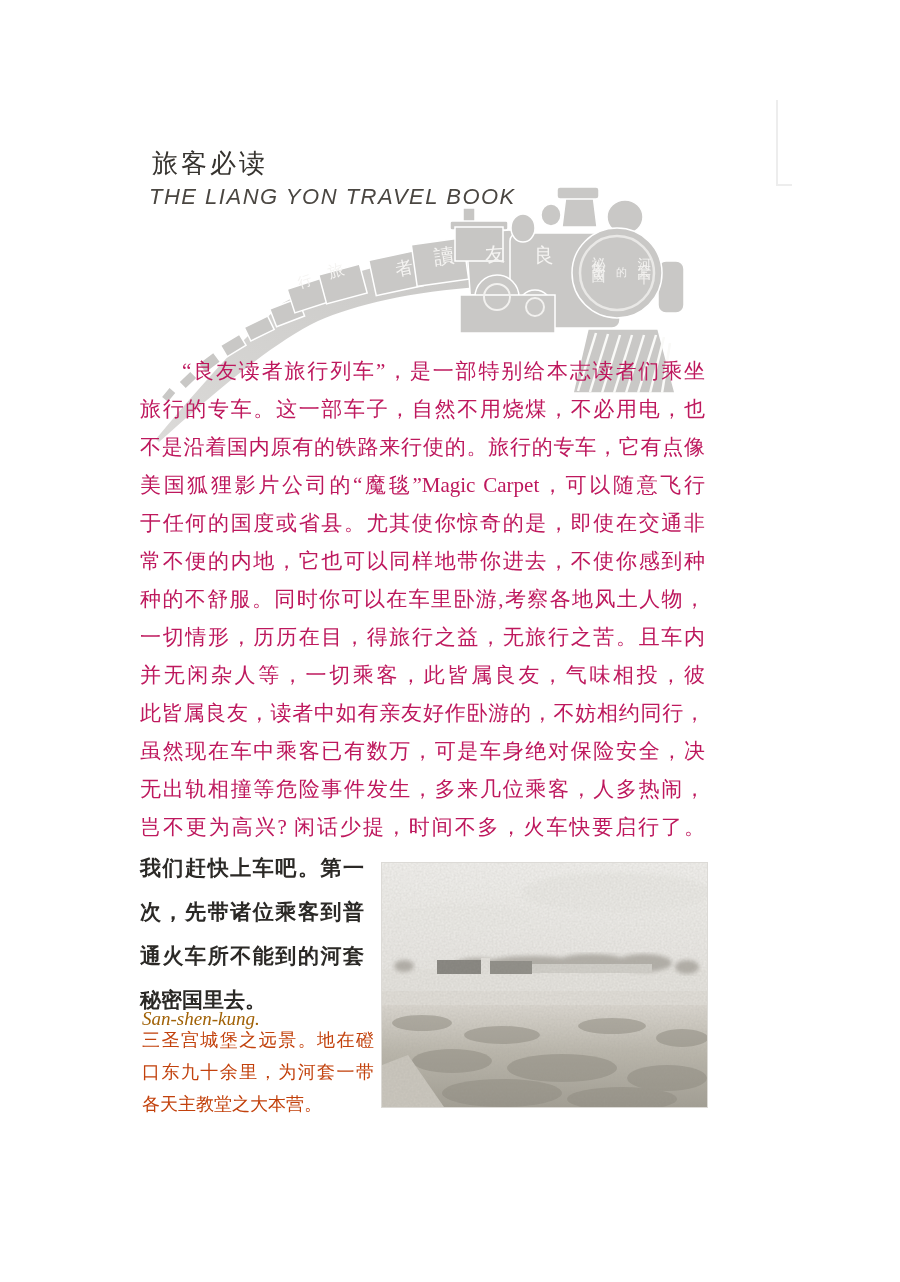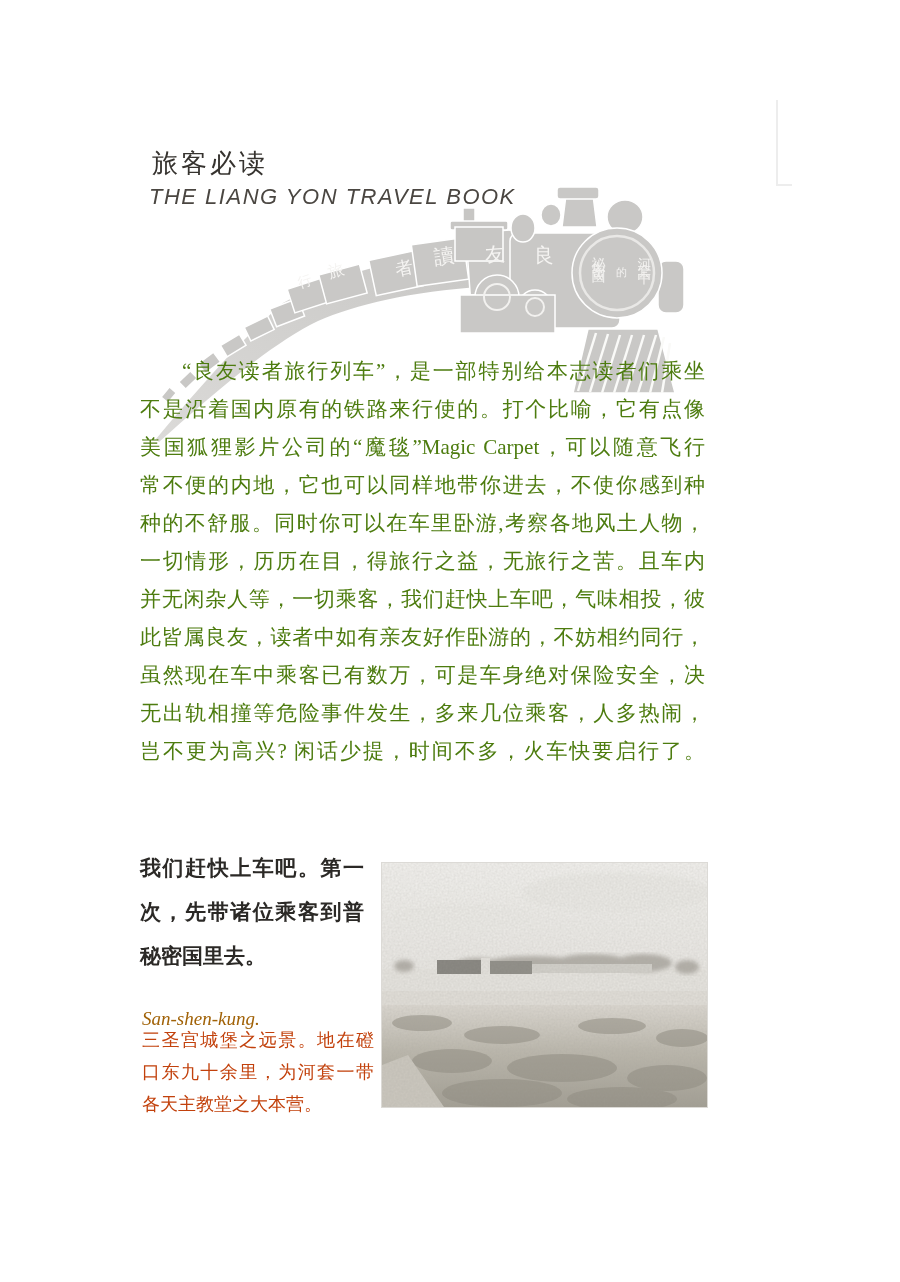--- a/index.html
+++ b/index.html
@@ -18,21 +18,21 @@
   .train-art{position:absolute;left:150px;top:183px;width:560px;height:262px;z-index:0;}
   .train-art svg{position:absolute;left:0;top:0;}
   .tchar{position:absolute;color:#f5f4f2;font-family:"Liberation Serif","DejaVu Serif",serif;
     line-height:1;transform-origin:center;}
   .vcol{position:absolute;writing-mode:vertical-rl;text-orientation:upright;color:#f3f2f0;
     font-size:14px;line-height:1;letter-spacing:7px;}
   .vmid{position:absolute;color:#f3f2f0;font-size:11px;line-height:1;}
   
   .body-col{position:absolute;left:140px;top:352px;width:565px;z-index:2;}
   .jline{font-size:21px;line-height:38px;height:38px;text-align:justify;text-align-last:justify;
-    white-space:normal;color:#4d7c0f;}
+    white-space:normal;color:#be185d;}
   .jline.indent{text-indent:2em;}
   
   .aside-col{position:absolute;left:140px;top:846px;width:224px;z-index:2;}
   .aline{font-size:21px;line-height:44px;height:44px;text-align:justify;text-align-last:justify;font-weight:bold;}
   .aline.last{text-align-last:left;}
   
   .caption-title{position:absolute;left:142px;top:1008px;font-size:19px;font-style:italic;color:#a16207;}
   .caption-col{position:absolute;left:142px;top:1024px;width:232px;color:#c2410c;}
   .cline{font-size:18px;line-height:32px;height:32px;text-align:justify;text-align-last:justify;}
   .cline.last{text-align-last:left;}
@@ -123,35 +123,38 @@
     <div class="tchar" style="left:335px;top:61px;font-size:20px;transform:rotate(-4deg);">友</div>
     <div class="tchar" style="left:384px;top:62px;font-size:20px;">良</div>
 
     <div class="vcol" style="left:487px;top:63px;">河套中</div>
     <div class="vmid" style="left:466px;top:84px;">的</div>
     <div class="vcol" style="left:441px;top:62px;">祕密國</div>
   </div>
 
   <div class="body-col">
     <div class="jline indent">“良友读者旅行列车”，是一部特别给本志读者们乘坐</div>
-    <div class="jline">不是沿着国内原有的铁路来行使的。打个比喻，它有点像</div>
+    <div class="jline">旅行的专车。这一部车子，自然不用烧煤，不必用电，也</div>
+    <div class="jline">不是沿着国内原有的铁路来行使的。旅行的专车，它有点像</div>
     <div class="jline">美国狐狸影片公司的“魔毯”Magic Carpet，可以随意飞行</div>
+    <div class="jline">于任何的国度或省县。尤其使你惊奇的是，即使在交通非</div>
     <div class="jline">常不便的内地，它也可以同样地带你进去，不使你感到种</div>
     <div class="jline">种的不舒服。同时你可以在车里卧游,考察各地风土人物，</div>
     <div class="jline">一切情形，历历在目，得旅行之益，无旅行之苦。且车内</div>
-    <div class="jline">并无闲杂人等，一切乘客，我们赶快上车吧，气味相投，彼</div>
+    <div class="jline">并无闲杂人等，一切乘客，此皆属良友，气味相投，彼</div>
     <div class="jline">此皆属良友，读者中如有亲友好作卧游的，不妨相约同行，</div>
     <div class="jline">虽然现在车中乘客已有数万，可是车身绝对保险安全，决</div>
     <div class="jline">无出轨相撞等危险事件发生，多来几位乘客，人多热闹，</div>
     <div class="jline">岂不更为高兴? 闲话少提，时间不多，火车快要启行了。</div>
   </div>
 
   <div class="aside-col">
     <div class="aline">我们赶快上车吧。第一</div>
     <div class="aline">次，先带诸位乘客到普</div>
+    <div class="aline">通火车所不能到的河套</div>
     <div class="aline last">秘密国里去。</div>
   </div>
 
   <div class="caption-title">San-shen-kung.</div>
   <div class="caption-col">
     <div class="cline">三圣宫城堡之远景。地在磴</div>
     <div class="cline">口东九十余里，为河套一带</div>
     <div class="cline last">各天主教堂之大本营。</div>
   </div>
 

